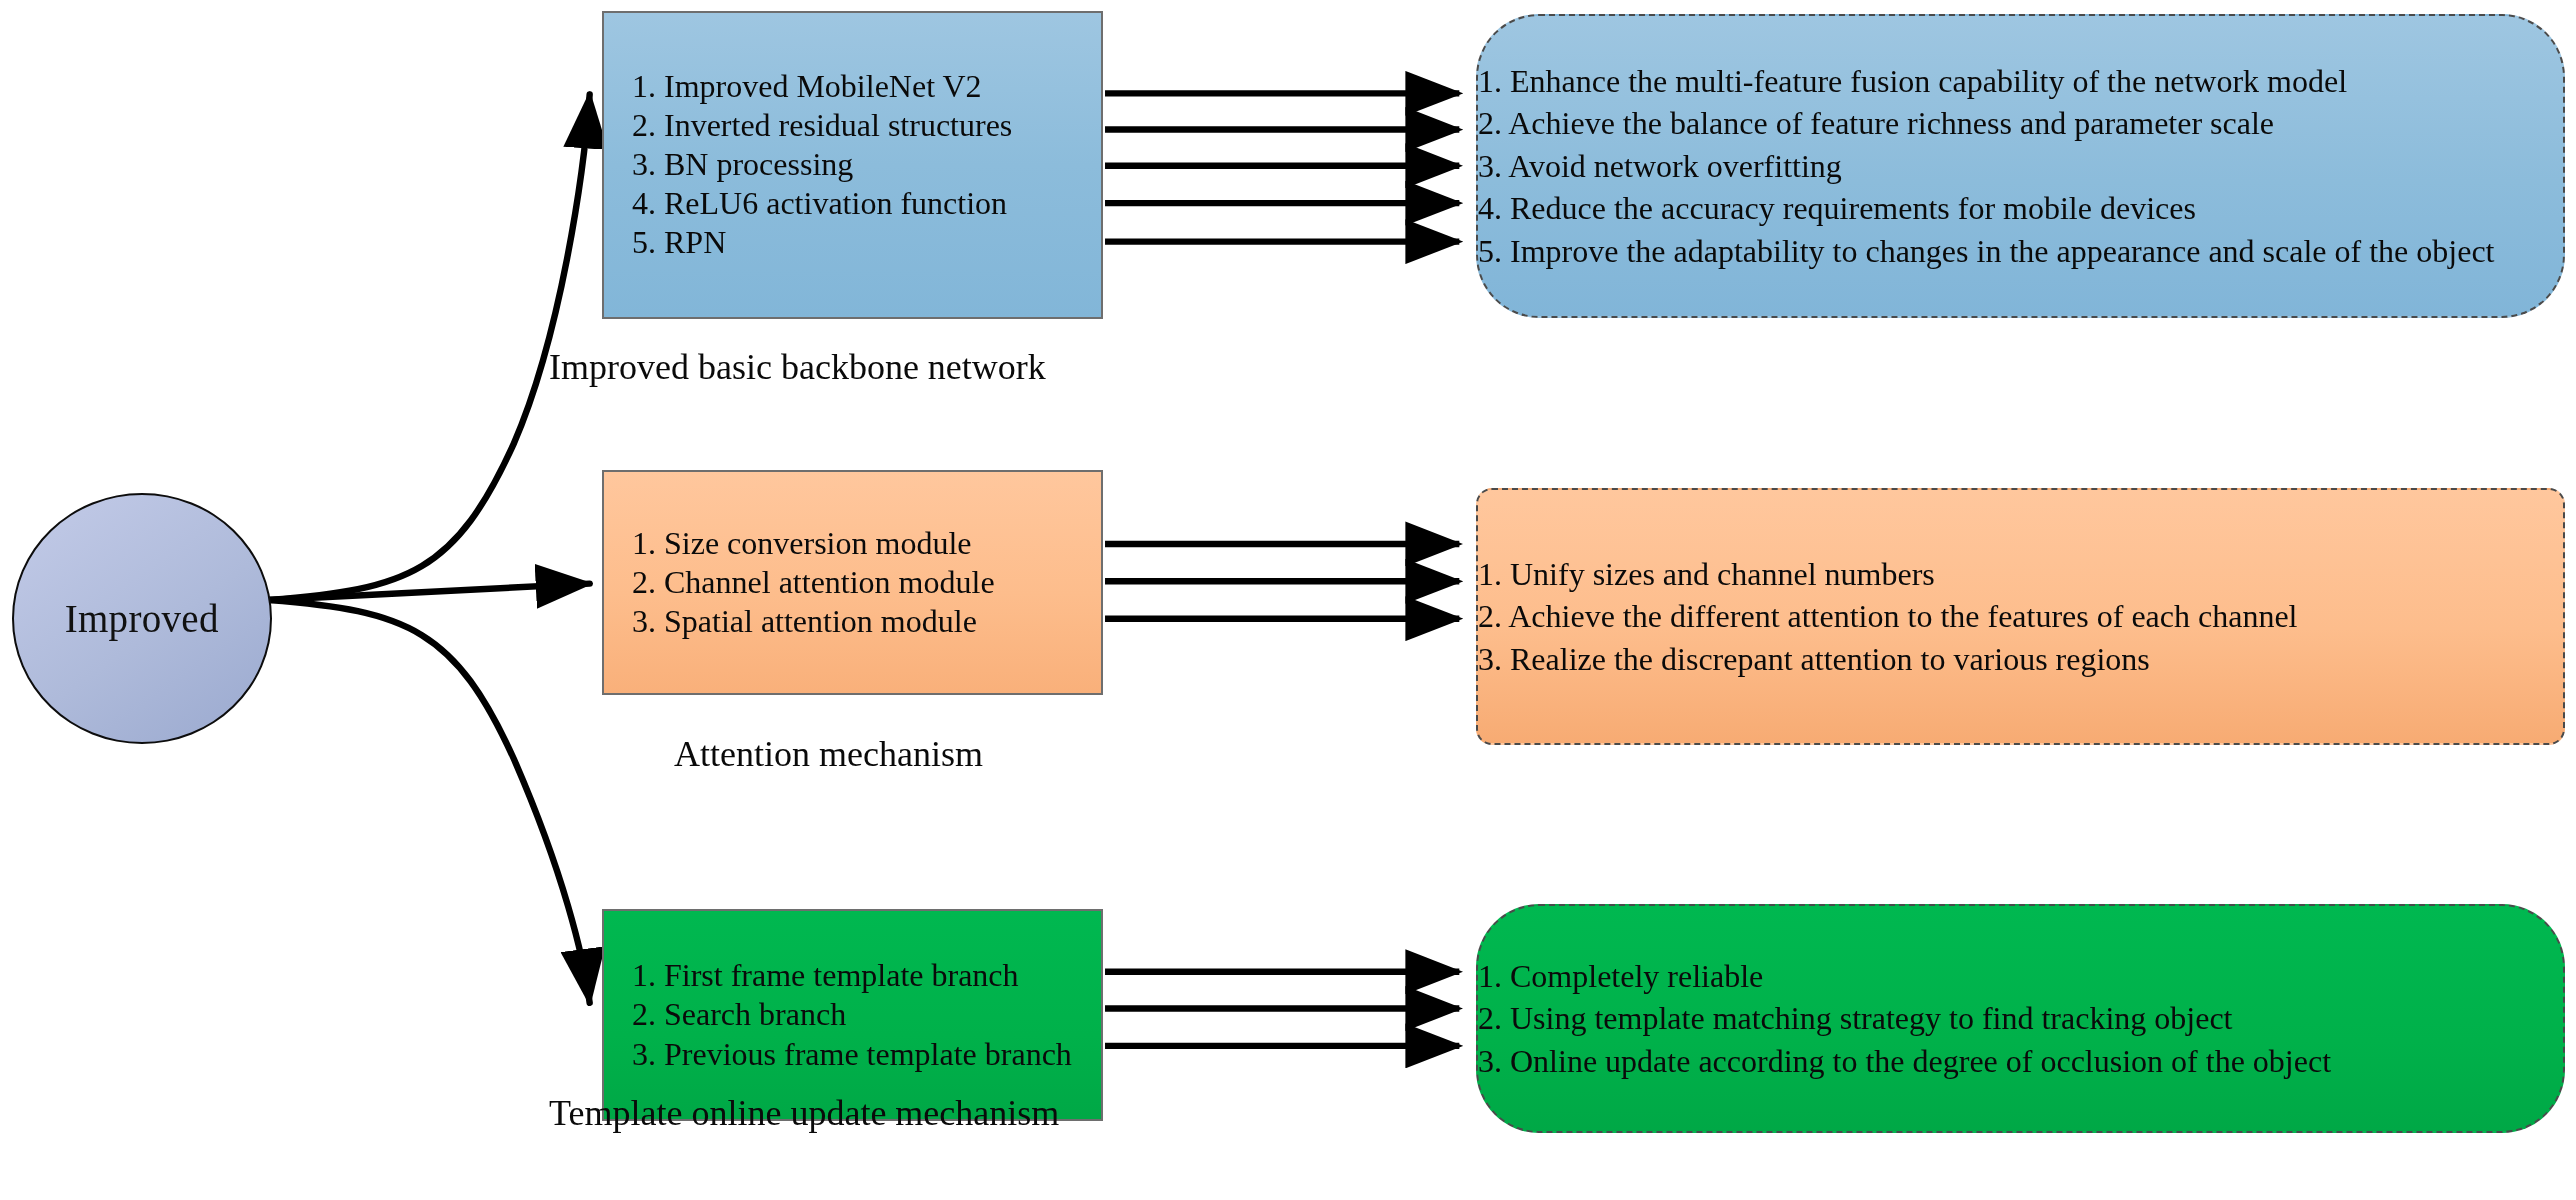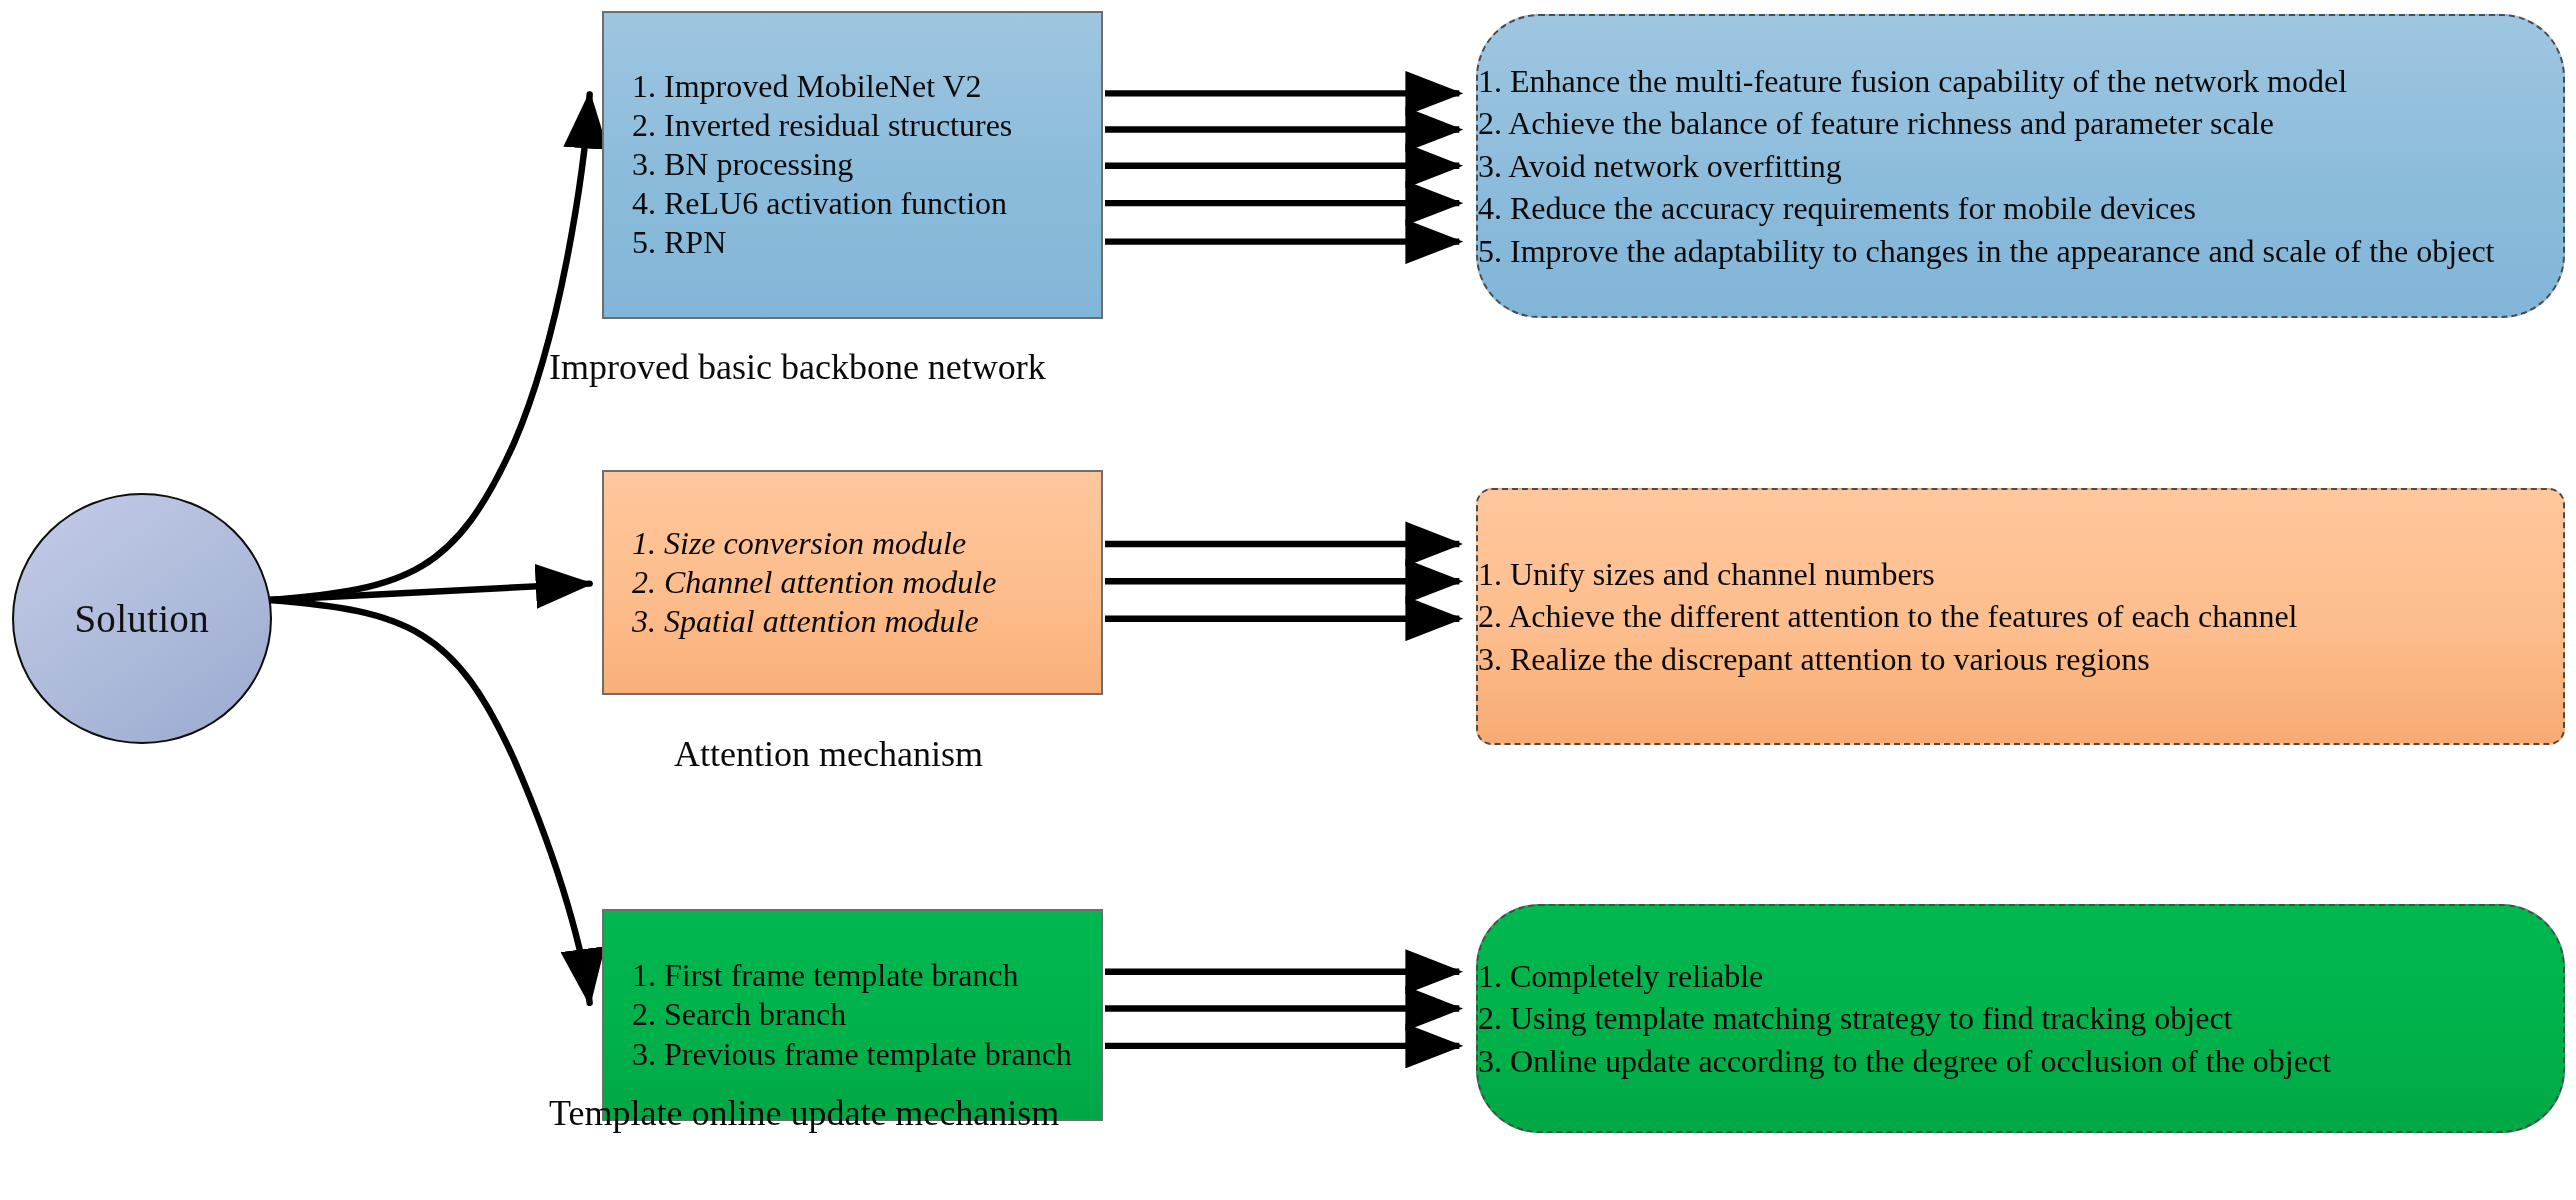--- a/index.html
+++ b/index.html
@@ -63,21 +63,20 @@
     white-space: nowrap;
   }
   #src-blue {
     left: 602px; top: 10.5px; width: 501px; height: 308px;
     background: linear-gradient(to bottom, #9ec6e1 0%, #8cbcdb 50%, #82b6d8 100%);
     padding-left: 28px;
   }
   #src-orange {
     left: 602px; top: 470px; width: 501px; height: 225px;
     background: linear-gradient(to bottom, #ffc79d 0%, #fdbd8c 55%, #f9b07a 100%);
-    font-style: italic;
   }
   #src-green {
     left: 602px; top: 909px; width: 501px; height: 212px;
     background: linear-gradient(to bottom, #00b850 0%, #00b14a 60%, #00a846 100%);
   }
 
   
   .dst-box {
     position: absolute;
     box-sizing: border-box;
@@ -158,21 +157,21 @@
     </g>
 
     <g>
       <line x1="1893" y1="1665" x2="2500" y2="1665" stroke="#000" stroke-width="11" marker-end="url(#ah)"></line>
       <line x1="1893" y1="1728" x2="2500" y2="1728" stroke="#000" stroke-width="11" marker-end="url(#ah)"></line>
       <line x1="1893" y1="1792" x2="2500" y2="1792" stroke="#000" stroke-width="11" marker-end="url(#ah)"></line>
     </g>
   </svg>
 
   <div class="solution-node">
-    <span class="label">Solution</span>
+    <span class="label">Improved</span>
   </div>
 
   <div class="src-box" id="src-blue">
     <div class="line">1. Improved MobileNet V2</div>
     <div class="line">2. Inverted residual structures</div>
     <div class="line">3. BN processing</div>
     <div class="line">4. ReLU6 activation function</div>
     <div class="line">5. RPN</div>
   </div>
 

